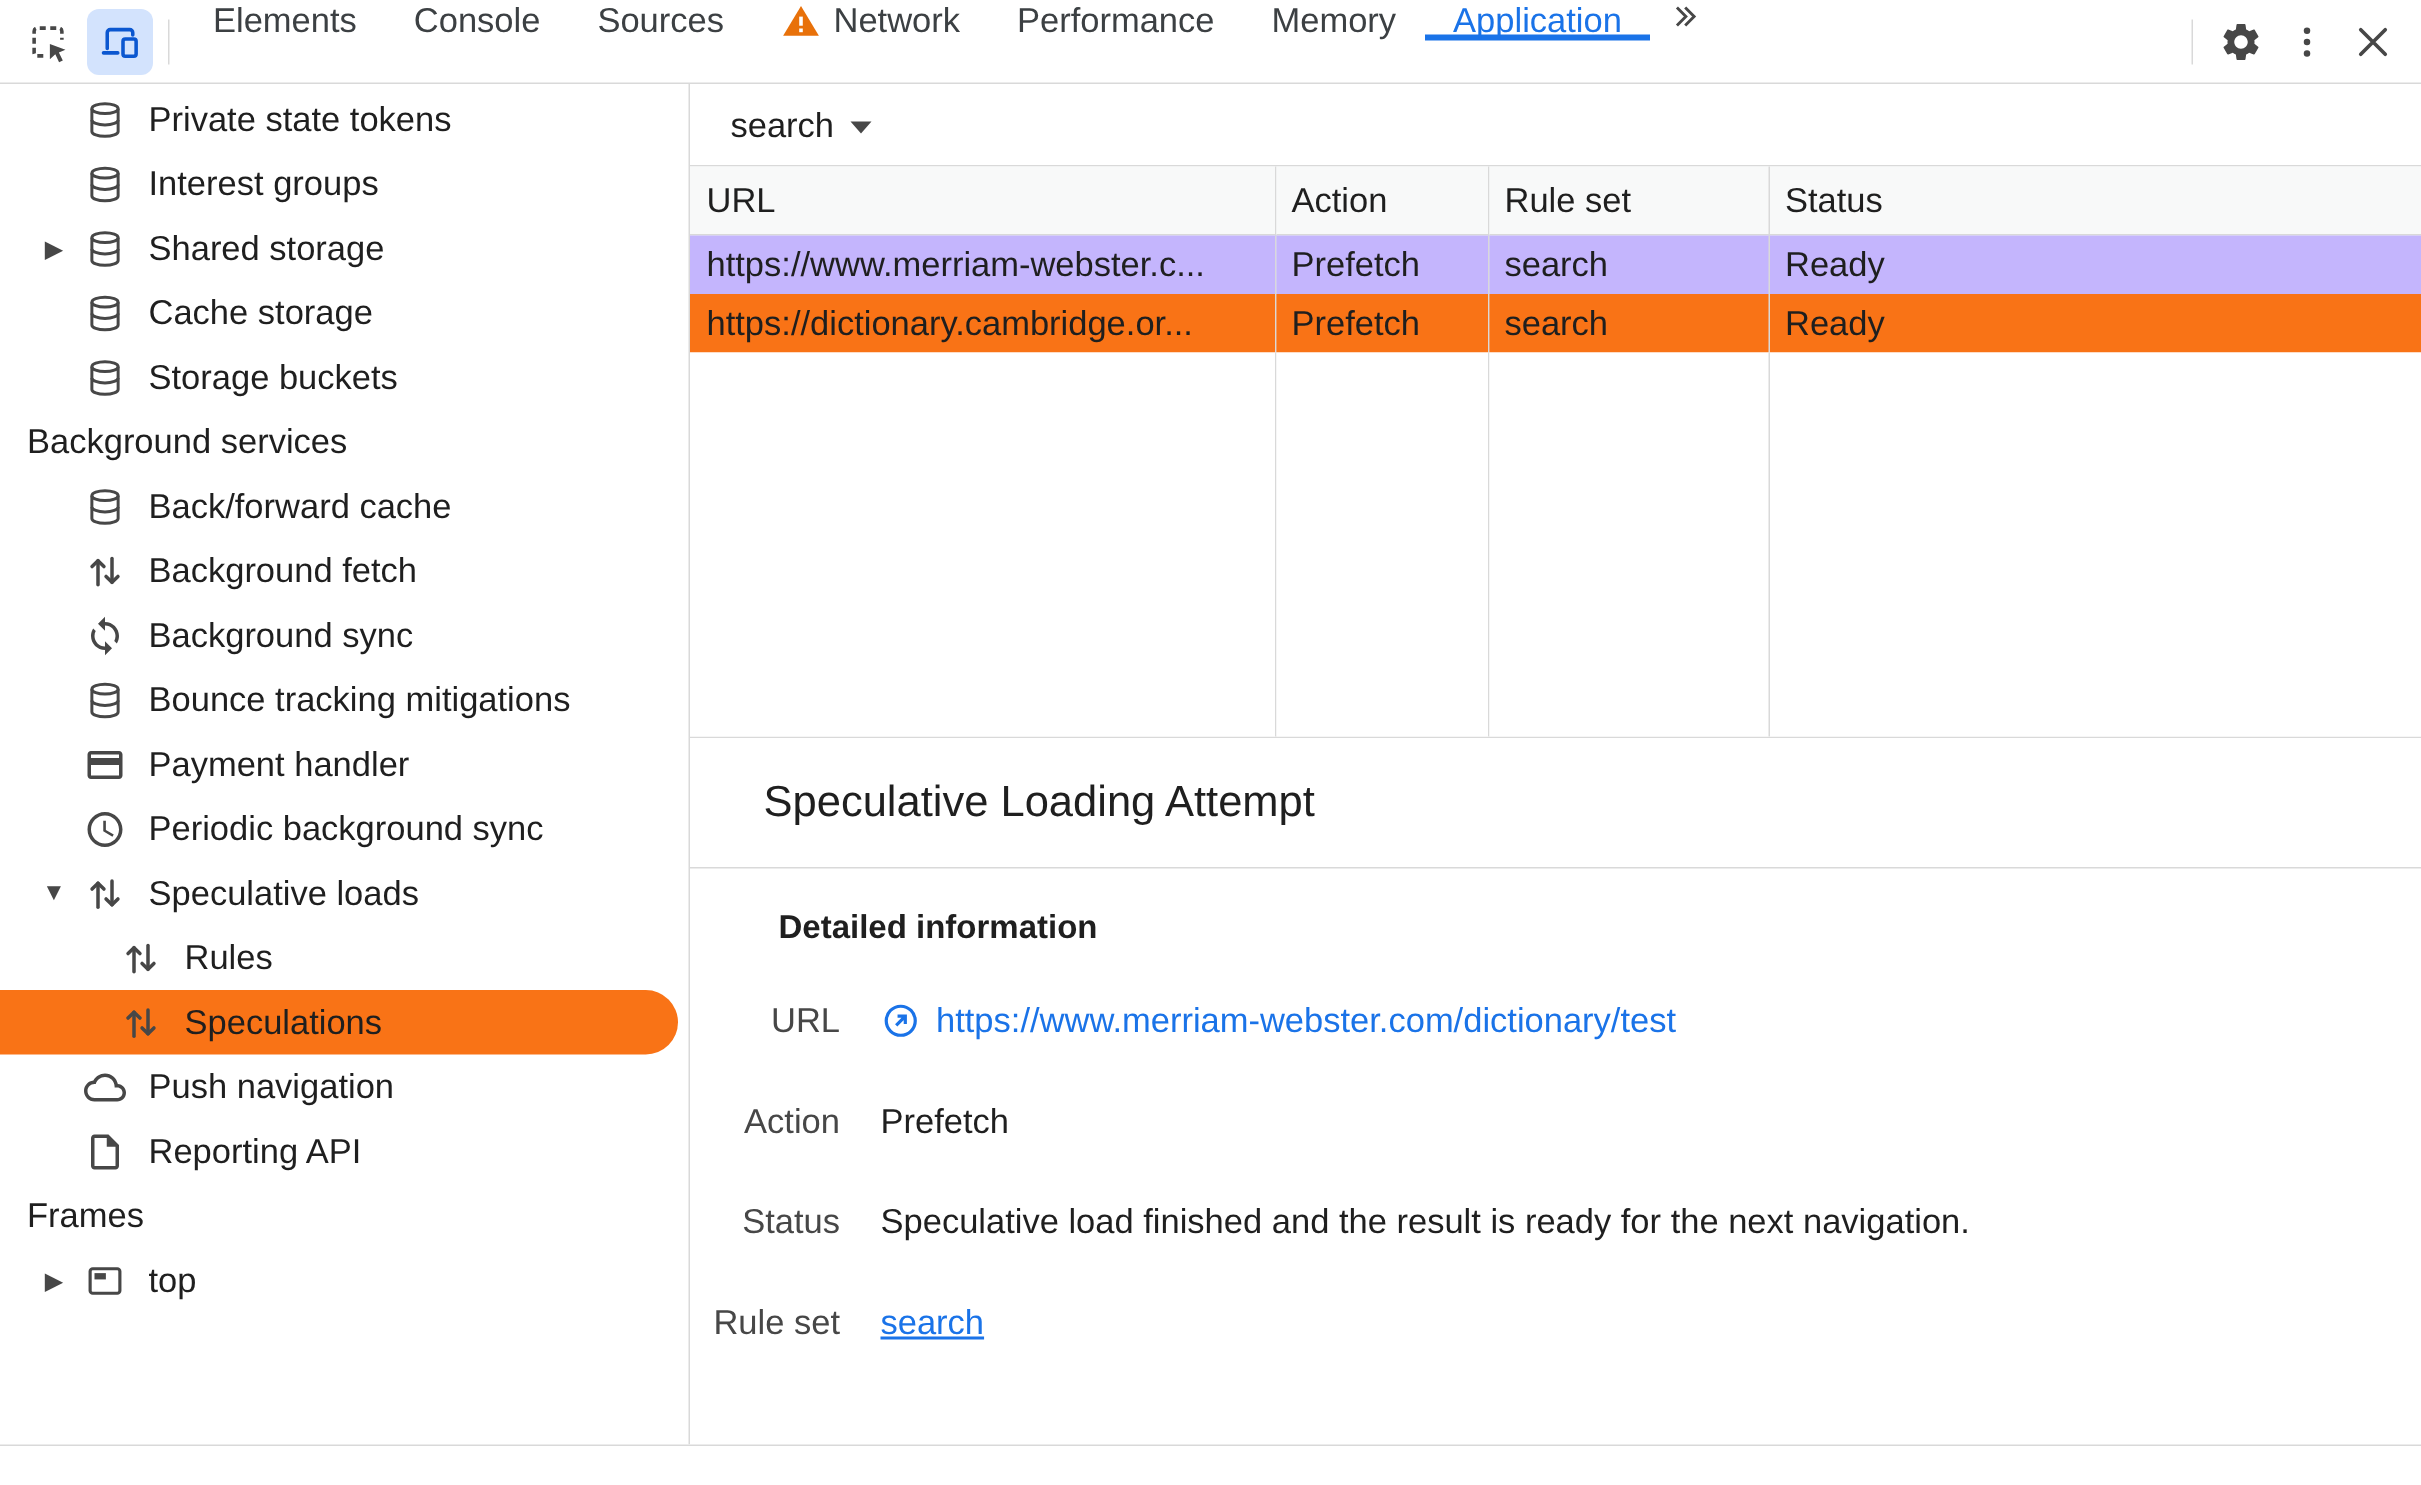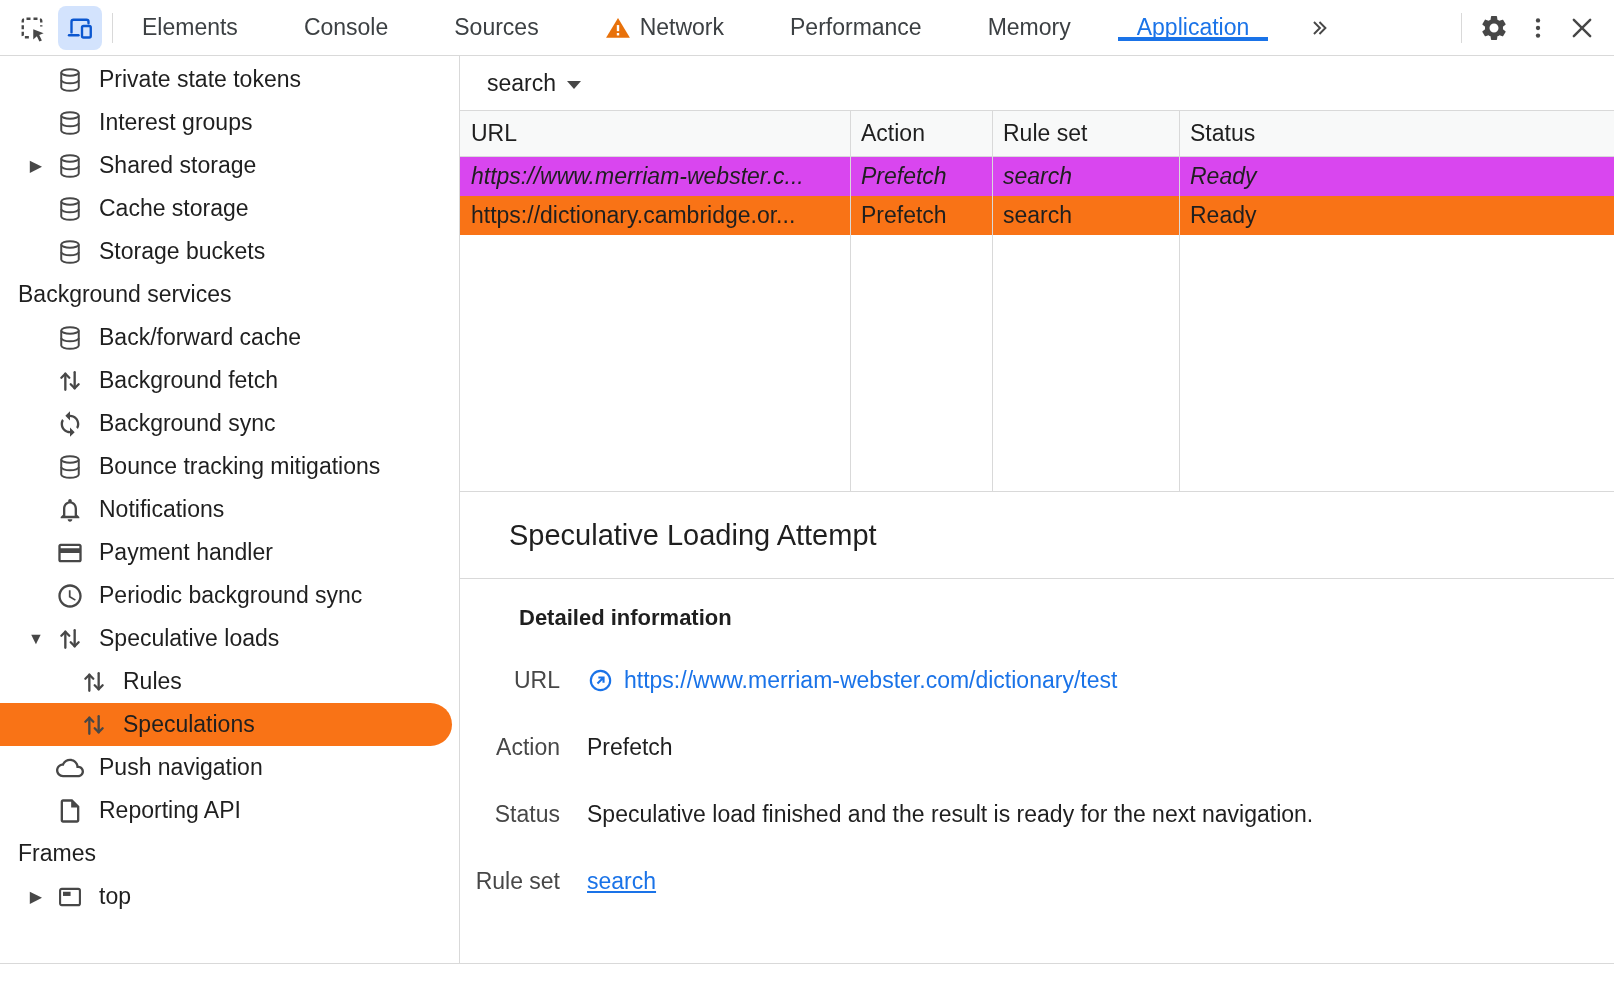--- a/index.html
+++ b/index.html
@@ -10,21 +10,21 @@
     background: #fff;
   }
   .devtools { width:1614px; height:990px; display:flex; flex-direction:column; overflow:hidden; background:#fff; }
 
   
   .toolbar { flex:0 0 56px; display:flex; align-items:stretch; border-bottom:1px solid #d9d9d9; background:#fff; }
   .tb-left { display:flex; align-items:center; padding-left:10px; }
   .icon-btn { width:44px; height:44px; border:none; background:transparent; display:flex; align-items:center; justify-content:center; border-radius:8px; color:#474747; padding:0; cursor:pointer; }
   .icon-btn.device { background:#d3e3fd; color:#0b57d0; margin-left:4px; }
   .vsep { width:1px; height:30px; background:#d9d9d9; margin:0 10px; align-self:center; }
-  .tabs { display:flex; align-items:center;gap:28px; }
+  .tabs { display:flex; align-items:flex-start; }
   .tab { display:flex; align-items:center; gap:9px; padding:0 19px; font-size:23px; color:#3c4043; cursor:pointer; white-space:nowrap; }
   .tab.active { color:#1a73e8; box-shadow: inset 0 -4px 0 #1a73e8; }
   .more-btn { display:flex; align-items:center; padding:0 12px; color:#474747; cursor:pointer; }
   .tb-right { margin-left:auto; display:flex; align-items:center; padding-right:10px; }
 
   
   .body { flex:1; display:flex; min-height:0; }
 
   
   .sidebar { flex:0 0 460px; width:460px; border-right:1px solid #d9d9d9; overflow:hidden; padding-top:2px; }
@@ -42,21 +42,21 @@
   .filter-btn { display:flex; align-items:center; gap:11px; font-size:23px; color:#1f1f1f; background:none; border:none; padding:0; cursor:pointer; font-family:inherit; }
   .caret { width:0; height:0; border-left:7px solid transparent; border-right:7px solid transparent; border-top:8px solid #474747; margin-top:3px; }
 
   .dg { flex:0 0 382px; display:grid; grid-template-columns:391px 142px 187px 1fr;
         grid-template-rows:46px 39px 39px 1fr; border-top:1px solid #d9d9d9; border-bottom:1px solid #d9d9d9; font-size:23px; }
   .dg-row { display:contents; }
   .cell { padding:0 10px; display:flex; align-items:center; white-space:nowrap; overflow:hidden; min-width:0; }
   .cell.url { padding-left:11px; }
   .bdr { border-right:1px solid #d9d9d9; }
   .hdr { background:#f8f9f9; border-bottom:1px solid #d9d9d9; color:#1f1f1f; }
-  .r0 { background:#d946ef;font-style:italic; }
+  .r0 { background:#c4b5fd; }
   .r1 { background:#f97316; }
   .fillc { background:#fff; }
 
   .attempt { flex:0 0 87px; display:flex; align-items:center; padding-left:49px; font-size:29px; color:#1f1f1f; border-bottom:1px solid #d9d9d9; }
 
   .details { flex:1; overflow:hidden; }
   .d-title { margin:26px 0 0 59px; font-size:22px; font-weight:700; }
   .d-row { display:flex; align-items:center; margin-top:40px; }
   .d-row.first { margin-top:36px; }
   .d-label { flex:0 0 100px; width:100px; text-align:right; margin-right:27px; font-size:23px; color:#474747; }
@@ -293,27 +293,20 @@
       <div class="tree-item">
         <span class="twisty"></span>
         <svg class="icn" width="28" height="28">
             <use href="#i-db"></use>
           </svg>
         <span class="lbl">Bounce tracking mitigations</span>
       </div>
       <div class="tree-item">
         <span class="twisty"></span>
         <svg class="icn" width="28" height="28">
-            <use href="#i-bell"></use>
-          </svg>
-        <span class="lbl">Notifications</span>
-      </div>
-      <div class="tree-item">
-        <span class="twisty"></span>
-        <svg class="icn" width="28" height="28">
             <use href="#i-card"></use>
           </svg>
         <span class="lbl">Payment handler</span>
       </div>
       <div class="tree-item">
         <span class="twisty"></span>
         <svg class="icn" width="28" height="28">
             <use href="#i-clock"></use>
           </svg>
         <span class="lbl">Periodic background sync</span>

